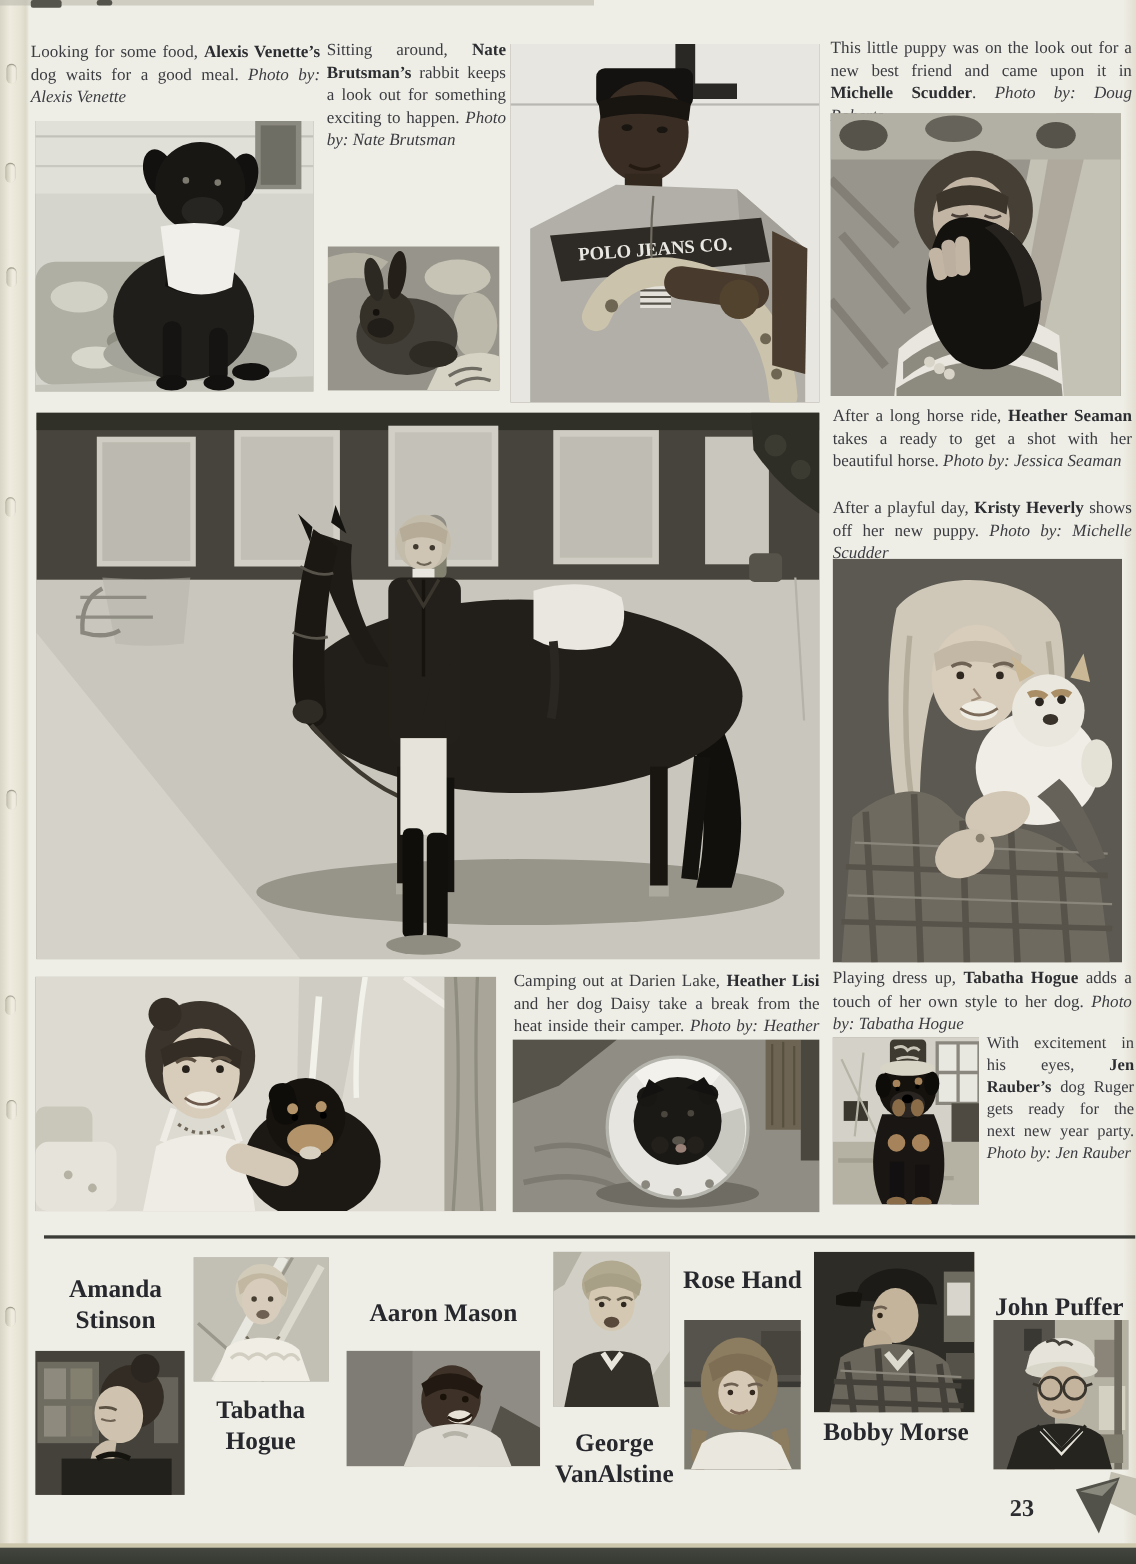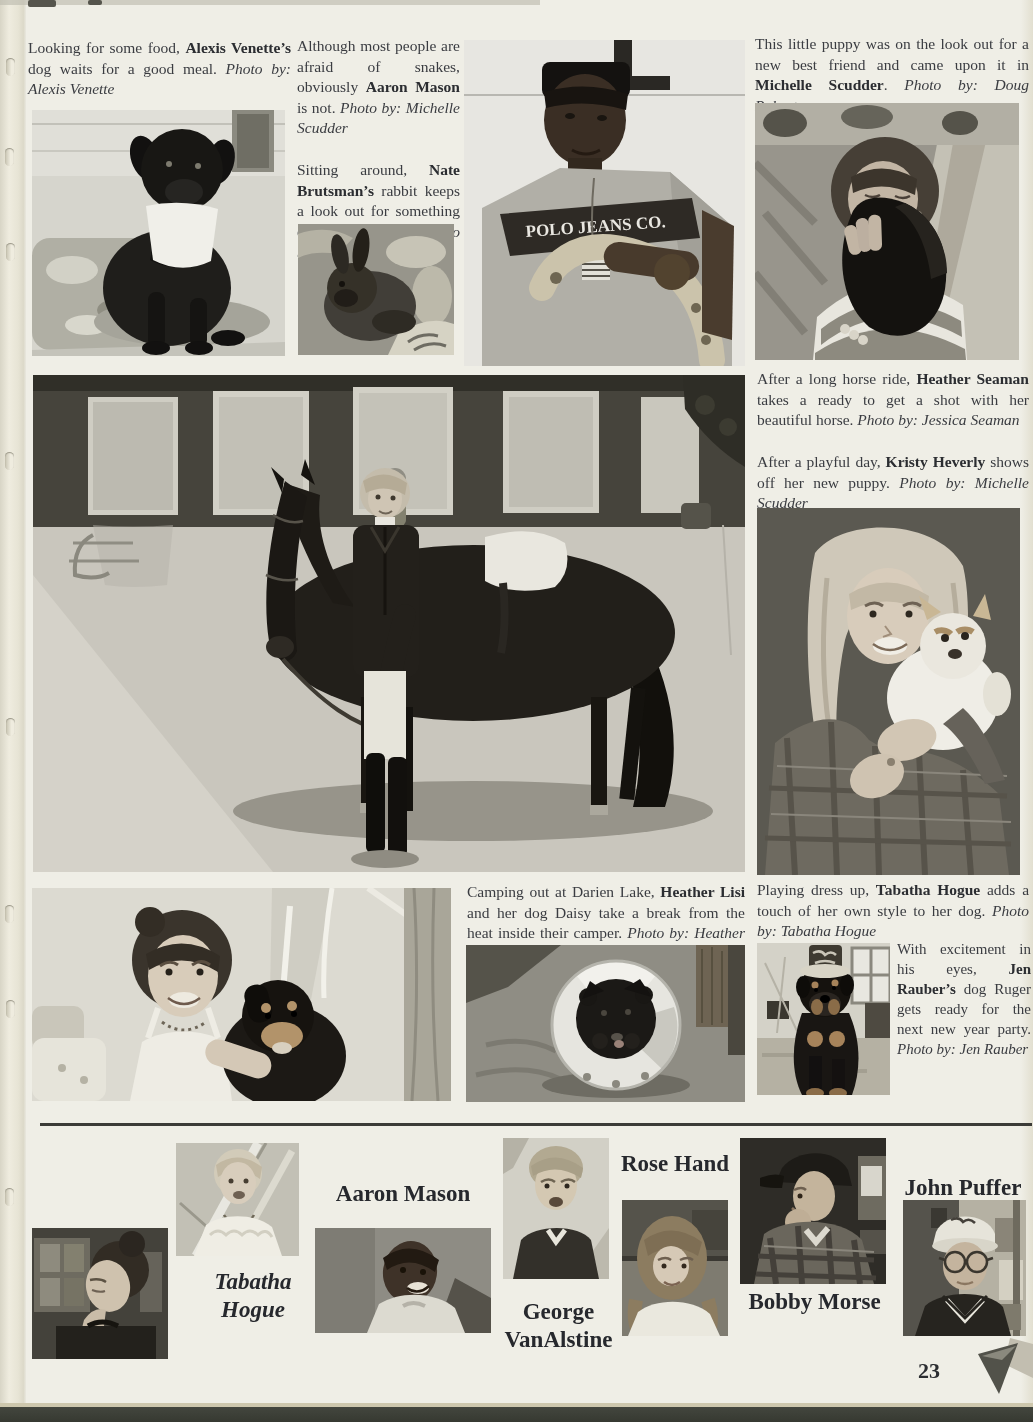--- a/index.html
+++ b/index.html
@@ -48,21 +48,20 @@
   <div class="topedge"></div>
   <div class="topsmudge" style="left:28px;top:0;width:28px;height:7px;"></div>
   <div class="topsmudge" style="left:88px;top:0;width:14px;height:5px;"></div>
   <div class="rightedge"></div>
 
   <div class="caption" style="left:28px;top:38px;width:263px;">
     <p><span>Looking for some food, </span><span class="b">Alexis Venette’s</span><span> dog waits for a good meal.  </span><span class="i">Photo by: Alexis Venette</span></p>
   </div>
 
   <div class="caption" style="left:297px;top:36px;width:163px;">
-    <p><span>Although most people are afraid of snakes, obviously </span><span class="b">Aaron Mason</span><span> is not. </span><span class="i">Photo by: Michelle Scudder</span></p>
     <p><span>Sitting around, </span><span class="b">Nate Brutsman’s</span><span> rabbit keeps a look out for something exciting to happen.  </span><span class="i">Photo by: Nate Brutsman</span></p>
   </div>
 
   <div class="caption" style="left:755px;top:34px;width:274px;">
     <p><span>This little puppy was on the look out for a new best friend and came upon it in </span><span class="b">Michelle Scudder</span><span>.  </span><span class="i">Photo by: Doug Roberts</span></p>
   </div>
 
   <div class="caption" style="left:757px;top:369px;width:272px;">
     <p><span>After a long horse ride, </span><span class="b">Heather Seaman</span><span> takes a ready to get a shot with her beautiful horse. </span><span class="i">Photo by: Jessica Seaman</span></p>
   </div>
@@ -385,20 +384,24 @@
         <circle cx="77" cy="45" r="2" fill="#000"></circle>
       <ellipse cx="68" cy="56" rx="5" ry="4" fill="#000"></ellipse>
       <rect x="52" y="2" width="33" height="26" rx="4" fill="#3e3a31"></rect>
       <path d="M56,10 q8,-4 12,2 q6,-5 11,0 M58,20 q10,-4 20,0" stroke="#c9c5b8" stroke-width="2.5" fill="none"></path>
       <ellipse cx="68" cy="28" rx="25" ry="7" fill="#d8d4c6"></ellipse>
     </svg>
   </div>
 
   <div class="divider"></div>
 
+  <div class="pname" style="left:40px;top:1158px;width:130px;">
+    <span>Amanda</span>
+      <span>Stinson</span>
+  </div>
   <div class="photo" style="left:32px;top:1228px;width:136px;height:131px;">
     <svg viewBox="0 0 136 131" preserveAspectRatio="none">
       <rect width="136" height="131" fill="#44423b"></rect>
       <rect x="2" y="10" width="56" height="74" fill="#6e6b60"></rect>
       <rect x="8" y="16" width="20" height="28" fill="#8e8b7e"></rect>
         <rect x="32" y="16" width="20" height="28" fill="#83806f"></rect>
       <rect x="8" y="50" width="20" height="28" fill="#8e8b7e"></rect>
         <rect x="32" y="50" width="20" height="28" fill="#767364"></rect>
       <rect x="108" y="24" width="22" height="60" fill="#66635a"></rect>
       <circle cx="88" cy="42" r="29" fill="#322c24"></circle>
@@ -423,21 +426,21 @@
       <ellipse cx="62" cy="40" rx="18" ry="21" fill="#d8cdbc"></ellipse>
       <circle cx="55" cy="38" r="2.5" fill="#473e32"></circle>
         <circle cx="70" cy="38" r="2.5" fill="#473e32"></circle>
       <ellipse cx="63" cy="52" rx="6" ry="4" fill="#6e6052"></ellipse>
       <path d="M48,72 a16,12 0 0 0 30,0 M44,78 a20,14 0 0 0 38,0" stroke="#6e6858" stroke-width="2.5" fill="none"></path>
       <path d="M62,86 l4,6 l-4,6 l-4,-6 Z" fill="#6e6858"></path>
       <path d="M18,113 L30,82 C46,70 80,70 96,84 L106,113 Z" fill="#efede4"></path>
       <path d="M34,92 q8,-8 16,0 q8,-8 16,0 q8,-8 16,0 q8,-8 14,2" fill="none" stroke="#d2cfc2" stroke-width="3"></path>
     </svg>
   </div>
-  <div class="pname" style="left:188px;top:1268px;width:130px;font-style:italic;">
+  <div class="pname" style="left:172px;top:1268px;width:130px;">
     <span>Tabatha</span>
       <span>Hogue</span>
   </div>
 
   <div class="pname" style="left:318px;top:1180px;width:170px;">
     <span>Aaron Mason</span>
   </div>
   <div class="photo" style="left:315px;top:1228px;width:176px;height:105px;">
     <svg viewBox="0 0 176 105" preserveAspectRatio="none">
       <rect width="176" height="105" fill="#8e8c84"></rect>

